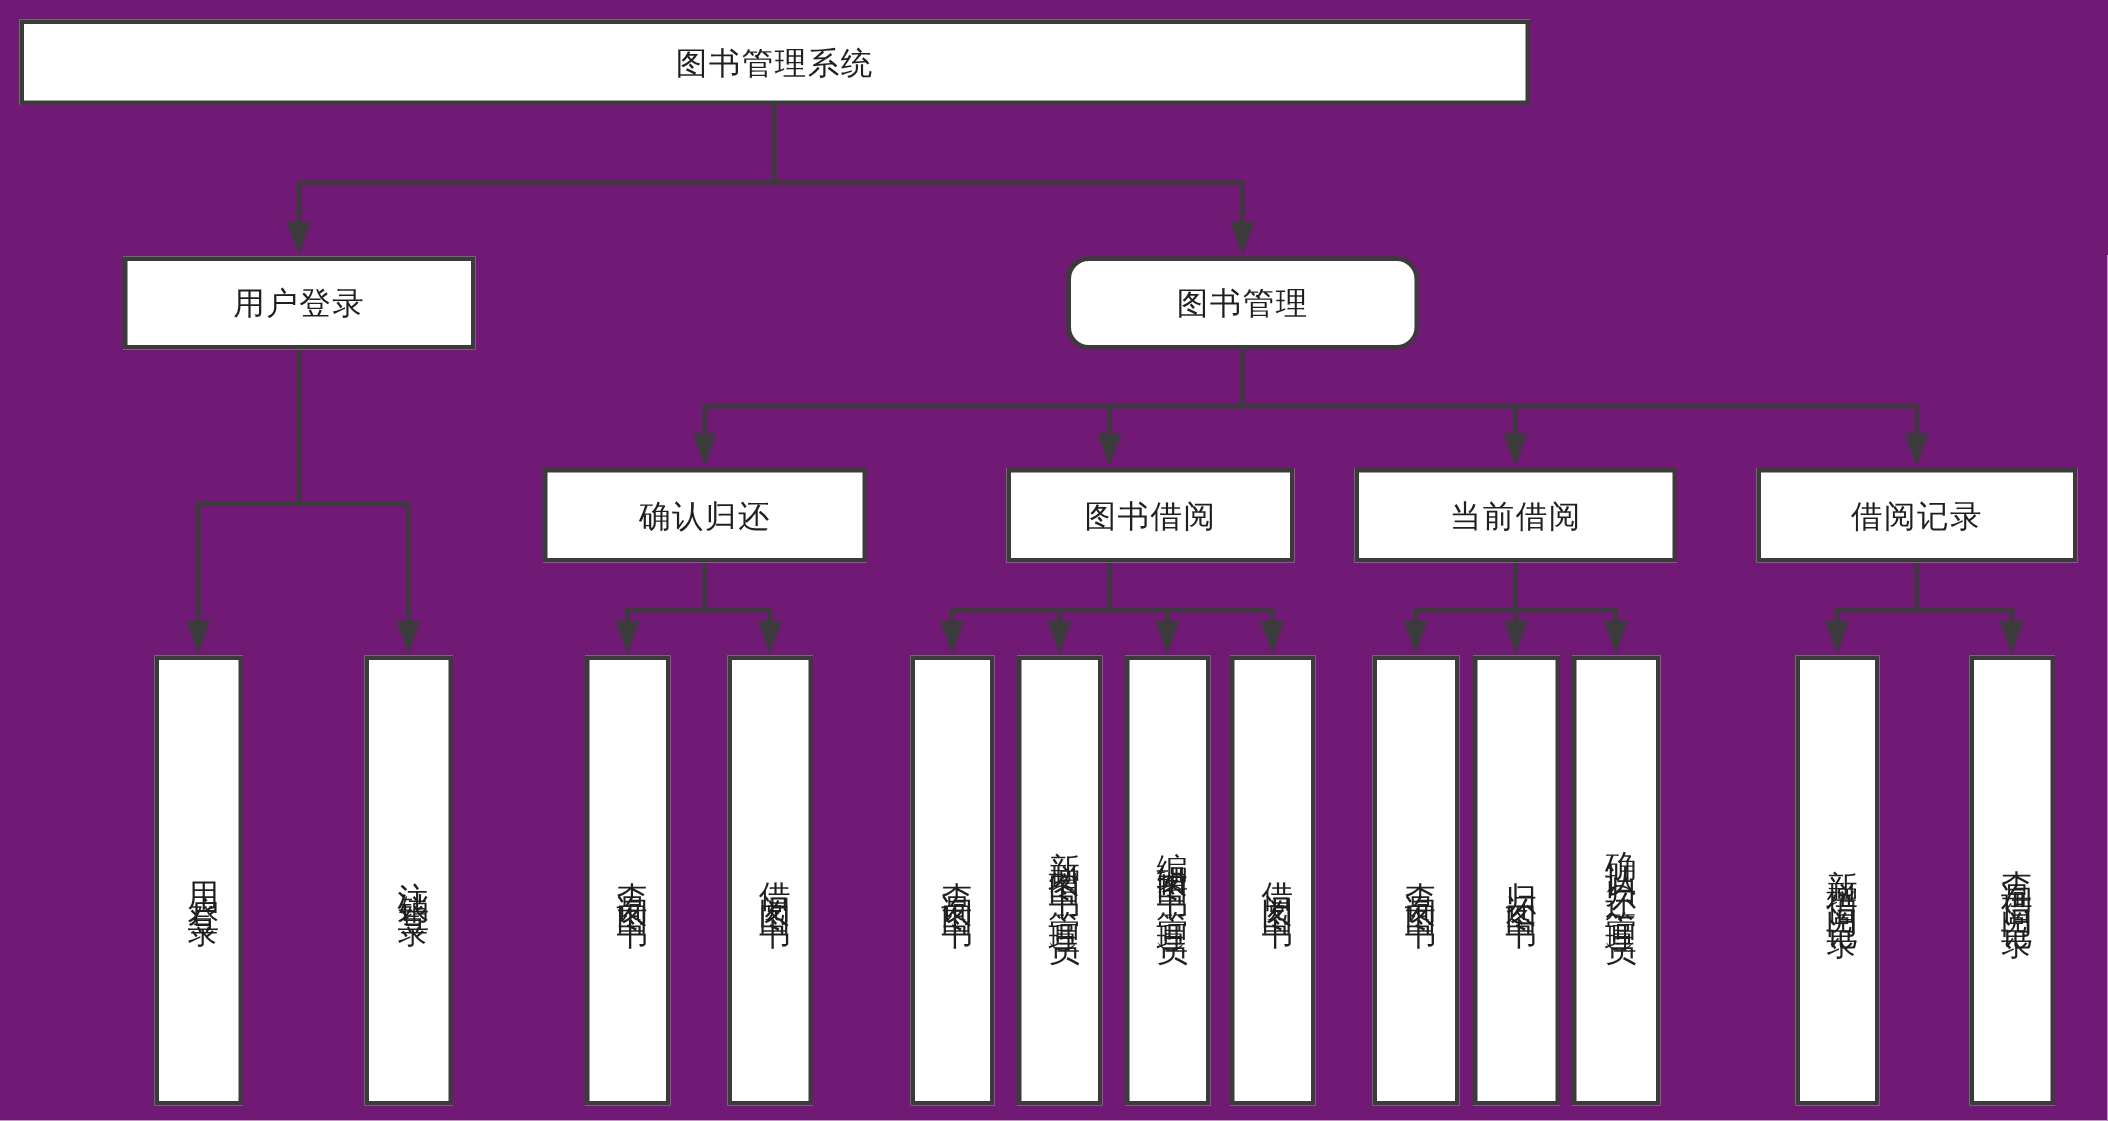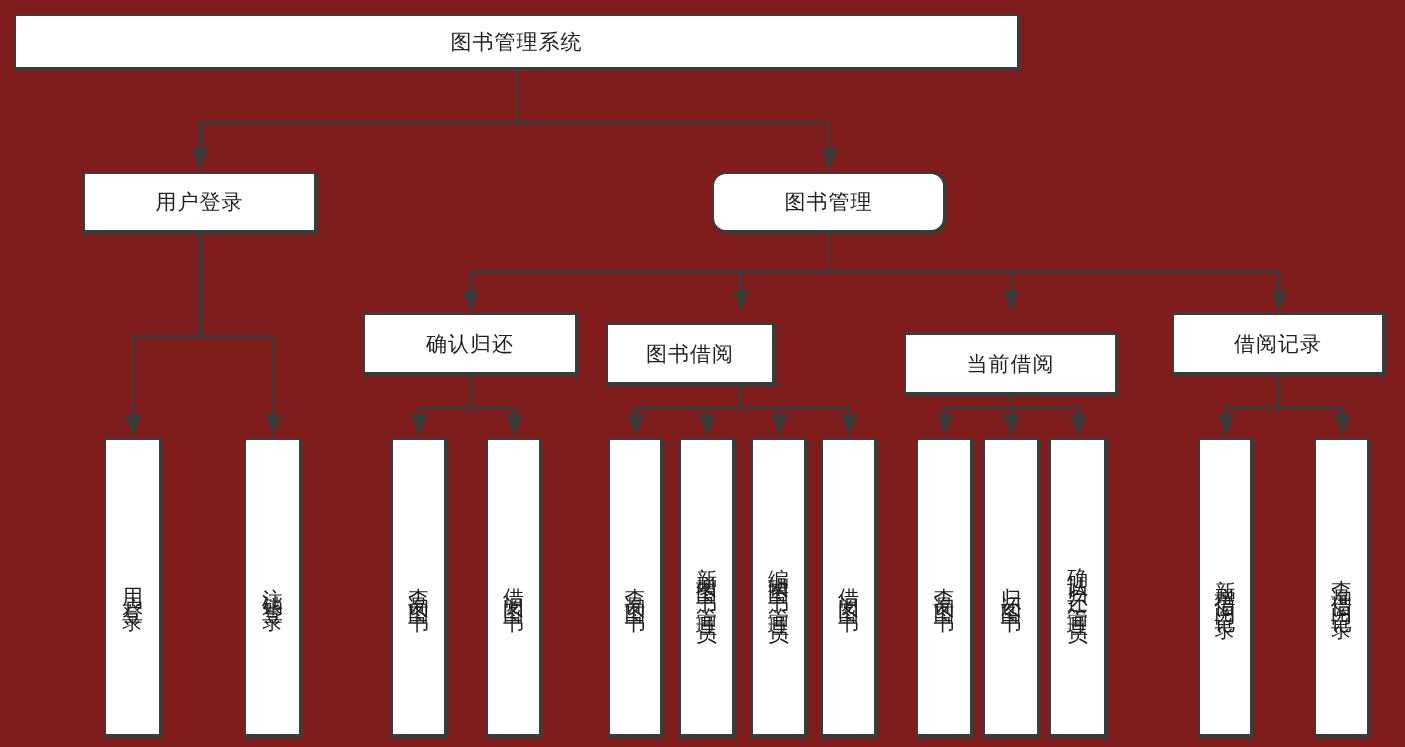--- a/index.html
+++ b/index.html
@@ -1,21 +1,21 @@
 <!DOCTYPE html>
 <html><head>
 <meta charset="utf-8">
 <style>
   html, body { margin: 0; padding: 0; background: #ffffff; }
   #canvas {
     position: relative;
     width: 1405px;
     height: 747px;
-    background: #7f1d1d;
-    font-family: Liberation Serif, serif;
+    background: #701a75;
+    font-family: Liberation Mono, monospace;
     overflow: hidden;
   }
   #connectors {
     position: absolute;
     left: 0; top: 0;
     width: 1405px; height: 747px;
     pointer-events: none;
   }
   .hbox {
     position: absolute;
@@ -115,22 +115,22 @@
       <polygon points="1333.5,414 1349.5,414 1341.5,436"></polygon>
     </g>
   </svg>
 
   <div class="hbox" style="left:13px; top:13px; width:1007px; height:57px;">图书管理系统</div>
 
   <div class="hbox" style="left:82px; top:171px; width:235px; height:62px;">用户登录</div>
   <div class="hbox" style="left:711px; top:171px; width:235px; height:62px;border-radius:15px;">图书管理</div>
 
   <div class="hbox" style="left:362px; top:312px; width:216px; height:63px;">确认归还</div>
-  <div class="hbox" style="left:605px; top:312px; width:170px; height:63px;margin-top:10px;">图书借阅</div>
-  <div class="hbox" style="left:903px; top:312px; width:215px; height:63px;margin-top:20px;">当前借阅</div>
+  <div class="hbox" style="left:671px; top:312px; width:192px; height:63px;">图书借阅</div>
+  <div class="hbox" style="left:903px; top:312px; width:215px; height:63px;">当前借阅</div>
   <div class="hbox" style="left:1171px; top:312px; width:214px; height:63px;">借阅记录</div>
 
   <div class="vbox" style="left:103px; top:437px; width:59px; height:300px;">
     <span class="vtext">用户登录</span>
   </div>
   <div class="vbox" style="left:243px; top:437px; width:59px; height:300px;">
     <span class="vtext">注销登录</span>
   </div>
 
   <div class="vbox" style="left:390px; top:437px; width:57px; height:300px;">

